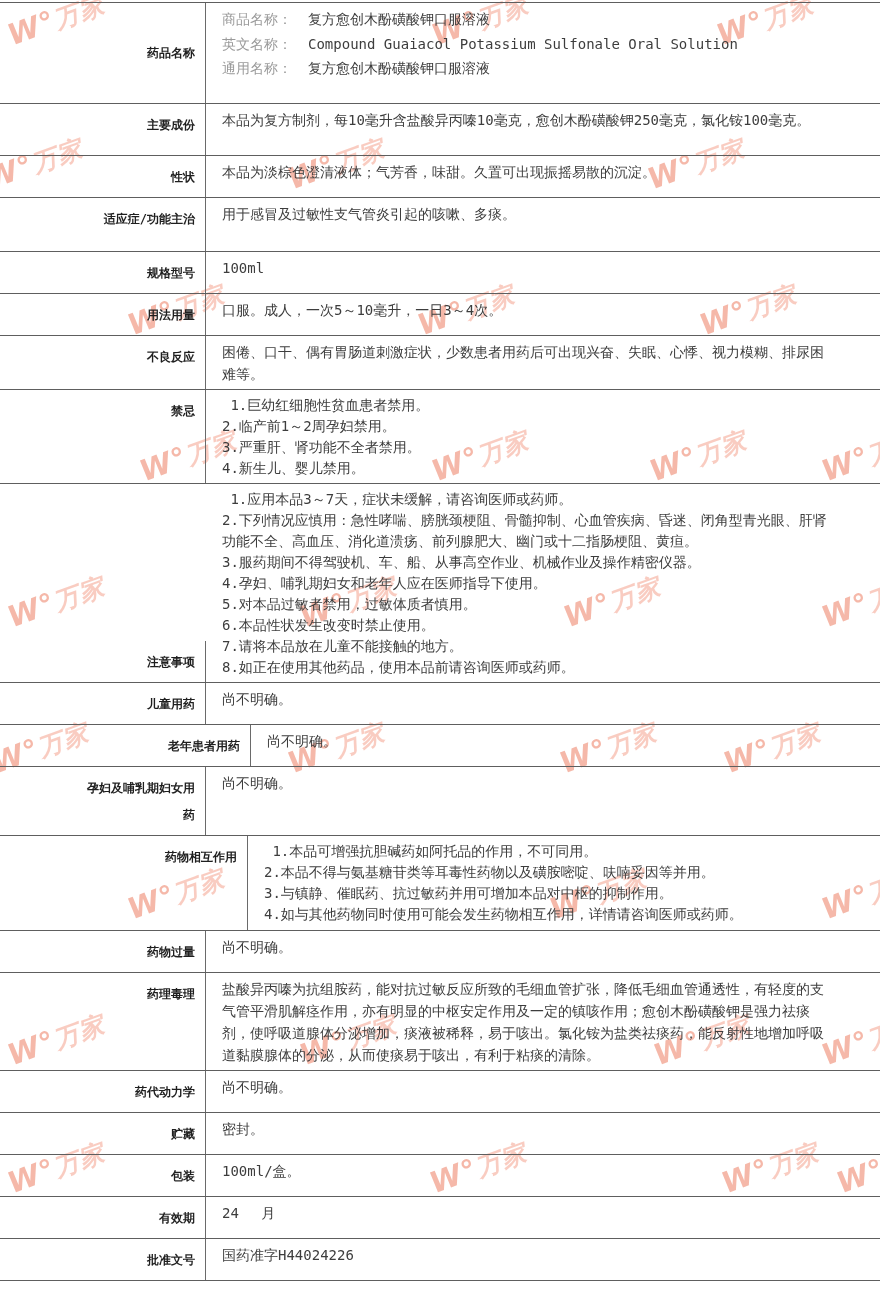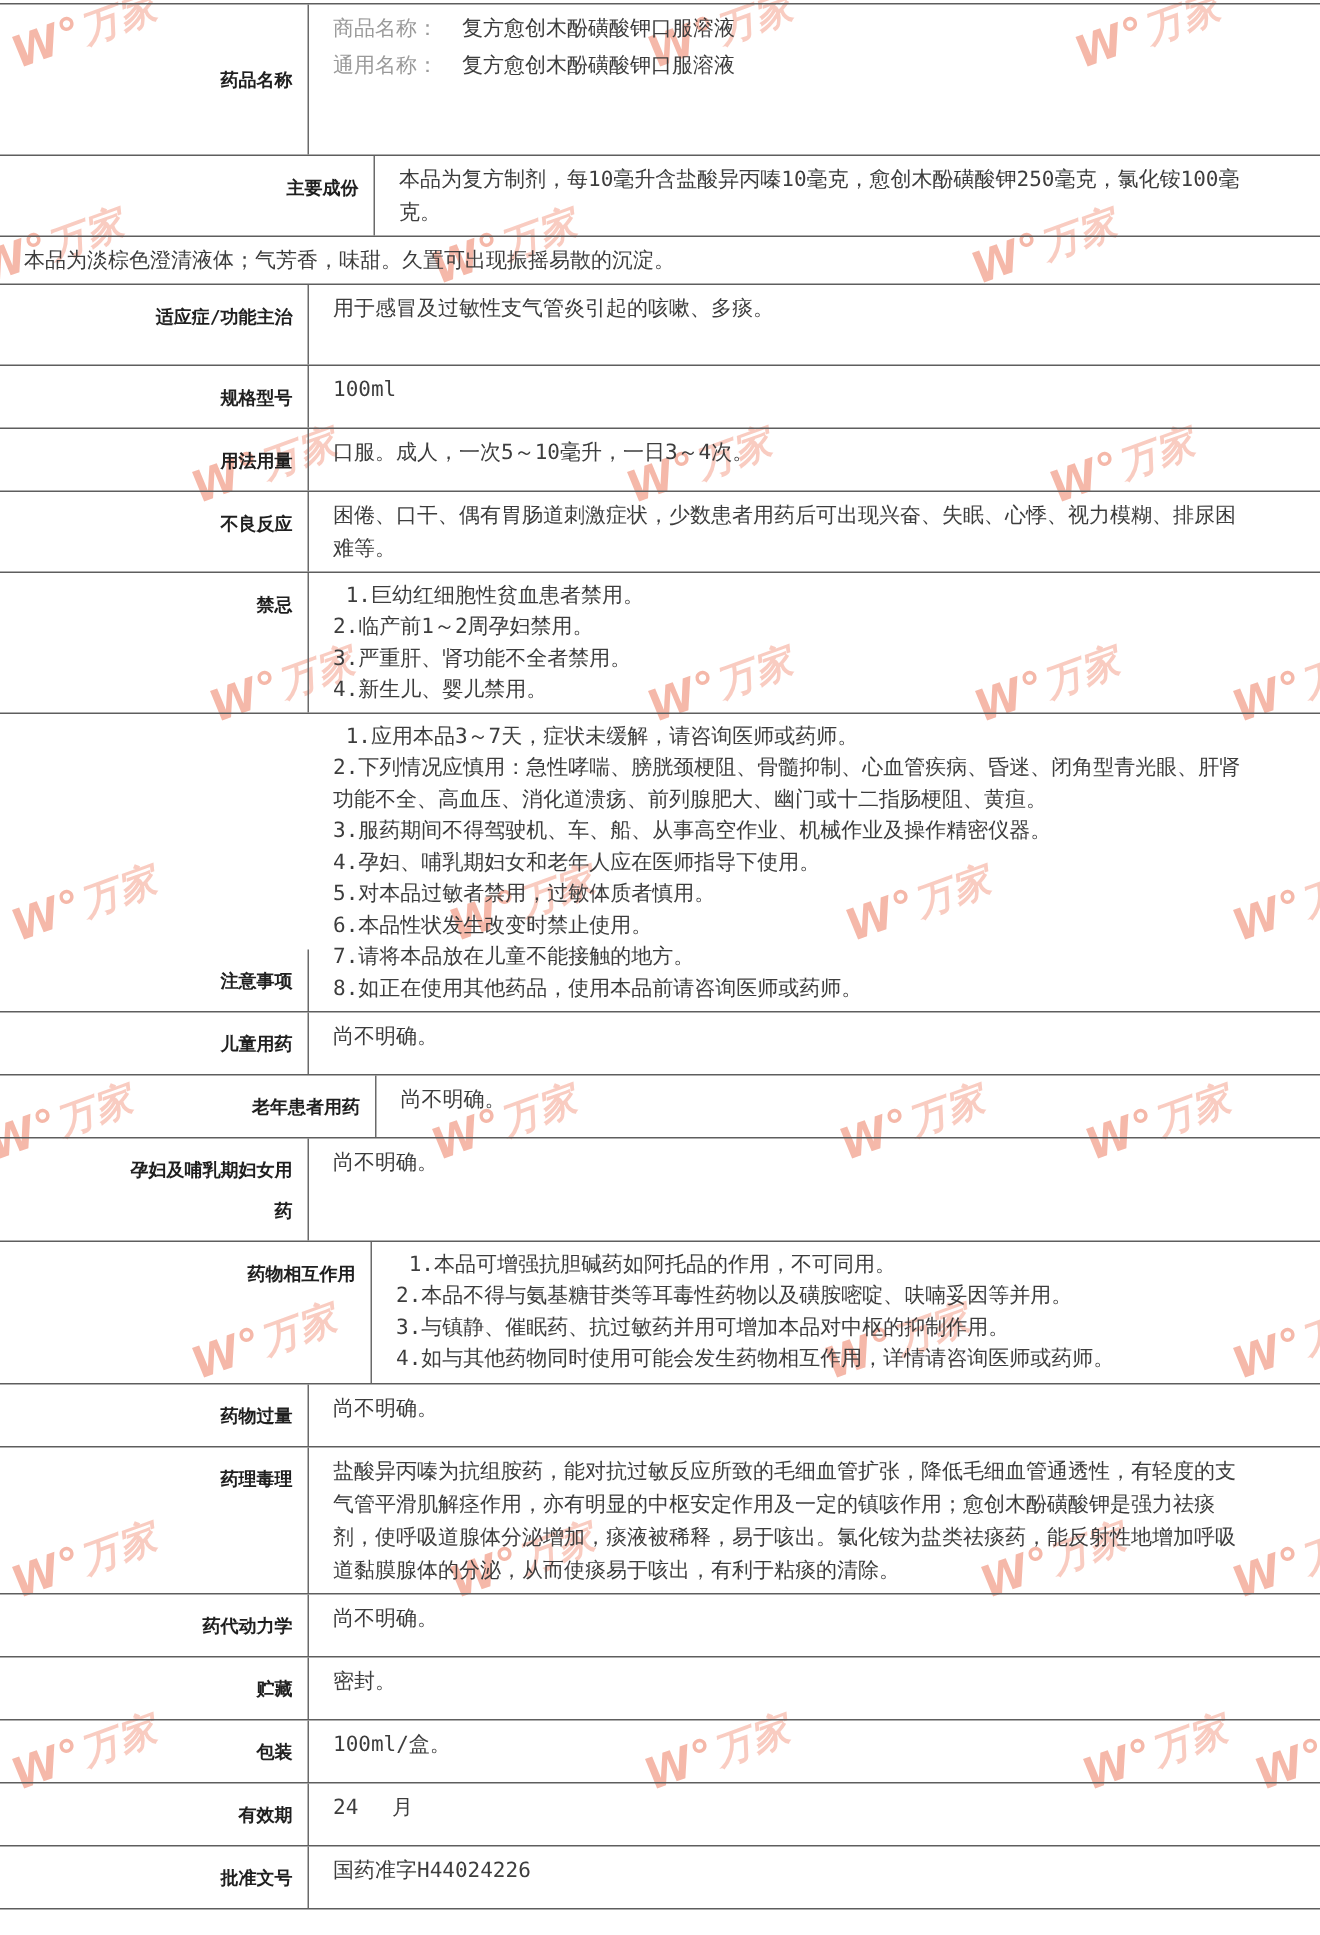--- a/index.html
+++ b/index.html
@@ -86,34 +86,41 @@
     <div class="row row-names" style="min-height: 101px;">
     <div class="label-cell">
       <span class="label">药品名称</span>
     </div>
     <div class="content-cell">
         <div class="name-line">
           <span class="name-prefix">商品名称：</span>
           <span class="name-value">复方愈创木酚磺酸钾口服溶液</span>
         </div>
         <div class="name-line">
+          <span class="name-prefix">英文名称：</span>
+          <span class="name-value">Compound Guaiacol Potassium Sulfonale Oral Solution</span>
+        </div>
+        <div class="name-line">
           <span class="name-prefix">通用名称：</span>
           <span class="name-value">复方愈创木酚磺酸钾口服溶液</span>
         </div>
       </div>
   </div>
-    <div class="row" style="min-height: 52px; padding-left: 44px;">
+    <div class="row" style="min-height: 52px;">
     <div class="label-cell">
       <span class="label">主要成份</span>
     </div>
     <div class="content-cell">
         <div class="content-text text">本品为复方制剂，每10毫升含盐酸异丙嗪10毫克，愈创木酚磺酸钾250毫克，氯化铵100毫克。</div>
       </div>
   </div>
     <div class="row" style="min-height: 31px;">
+    <div class="label-cell">
+      <span class="label">性状</span>
+    </div>
     <div class="content-cell">
         <div class="content-text text">本品为淡棕色澄清液体；气芳香，味甜。久置可出现振摇易散的沉淀。</div>
       </div>
   </div>
     <div class="row" style="min-height: 54px;">
     <div class="label-cell">
       <span class="label">适应症/功能主治</span>
     </div>
     <div class="content-cell">
         <div class="content-text text">用于感冒及过敏性支气管炎引起的咳嗽、多痰。</div>

